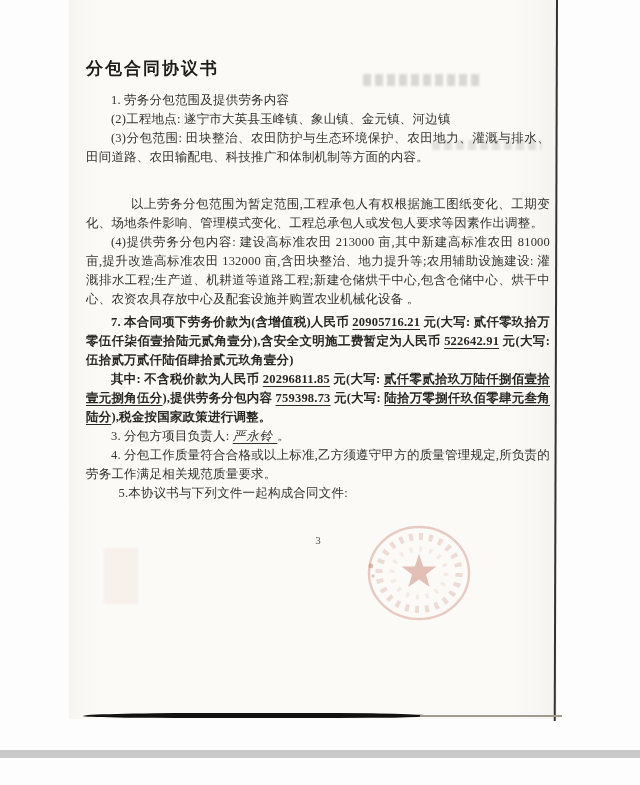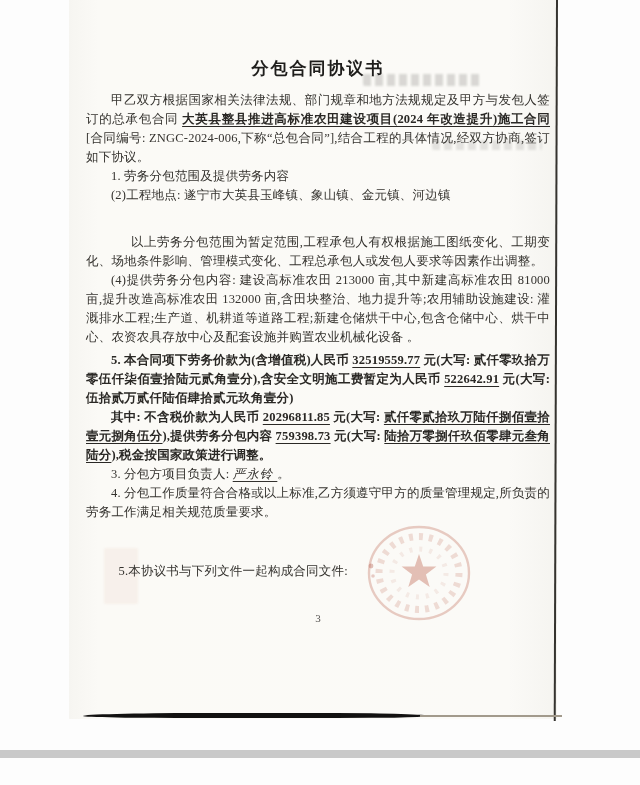--- a/index.html
+++ b/index.html
@@ -57,32 +57,31 @@
     position: absolute;
     left: 86px; top: 0;
     width: 464px;
     color: #34322e;
     font-size: 12.5px;
     line-height: 19px;
     letter-spacing: 0.2px;
   }
   .doc-title {
     margin: 58px 0 11px 0;
-    text-align: center;
     font-family: "Liberation Sans", "DejaVu Sans", sans-serif;
     font-weight: bold;
     font-size: 17px;
     letter-spacing: 2px;
     color: #1e1d1b;
     line-height: 22px;
   }
   .para { margin: 0; text-indent: 2em; text-align: justify; }
   .para.gap-sm { margin-top: 4px; }
   .para.indent-35 { text-indent: 3.6em; margin-top: 28px; }
-  .para.indent-26 { text-indent: 2.6em; margin-top: 40px; }
+  .para.indent-26 { text-indent: 2.6em; }
   .b { font-weight: bold; color: #2a2825; }
   .u { text-decoration: underline; text-underline-offset: 3px; text-decoration-thickness: 1px; }
   .hand { font-style: italic; letter-spacing: 1px; }
   .page-number {
     margin-top: 28px;
     text-align: center;
     font-size: 11px;
     color: #555250;
     text-indent: 0;
   }
@@ -116,26 +115,26 @@
 
   <div class="paper"></div>
 
   <div class="ghost ghost-1"></div>
   <div class="ghost ghost-2"></div>
   <div class="ghost ghost-3"></div>
 
   <div class="content">
     <div class="doc-title">分包合同协议书</div>
     <div>
-        <p class="para"><span>甲乙双方根据国家相关法律法规、部门规章和地方法规规定及甲方与发包人签订的总承包合同 </span><span class="b u">大英县整县推进高标准农田建设项目(2024 年改造提升)施工合同</span><span> [合同编号: ZNGC-2024-006,下称“总包合同”],结合工程的具体情况,经双方协商,签订如下协议。</span></p>
         <p class="para"><span>1. 劳务分包范围及提供劳务内容</span></p>
         <p class="para"><span>(2)工程地点: 遂宁市大英县玉峰镇、象山镇、金元镇、河边镇</span></p>
+        <p class="para"><span>(3)分包范围: 田块整治、农田防护与生态环境保护、农田地力、灌溉与排水、田间道路、农田输配电、科技推广和体制机制等方面的内容。</span></p>
         <p class="para indent-35"><span>以上劳务分包范围为暂定范围,工程承包人有权根据施工图纸变化、工期变化、场地条件影响、管理模式变化、工程总承包人或发包人要求等因素作出调整。</span></p>
         <p class="para"><span>(4)提供劳务分包内容: 建设高标准农田 213000 亩,其中新建高标准农田 81000 亩,提升改造高标准农田 132000 亩,含田块整治、地力提升等;农用辅助设施建设: 灌溉排水工程;生产道、机耕道等道路工程;新建仓储烘干中心,包含仓储中心、烘干中心、农资农具存放中心及配套设施并购置农业机械化设备 。</span></p>
-        <p class="para gap-sm"><span class="b">5. 本合同项下劳务价款为(含增值税)人民币 </span><span class="b u">32519559.77</span><span class="b"> 元(大写: 贰仟零玖拾万零伍仟柒佰壹拾陆元贰角壹分),含安全文明施工费暂定为人民币 </span><span class="b u">522642.91</span><span class="b"> 元(大写: 伍拾贰万贰仟陆佰肆拾贰元玖角壹分)</span></p>
+        <p class="para gap-sm"><span class="b">7. 本合同项下劳务价款为(含增值税)人民币 </span><span class="b u">20905716.21</span><span class="b"> 元(大写: 贰仟零玖拾万零伍仟柒佰壹拾陆元贰角壹分),含安全文明施工费暂定为人民币 </span><span class="b u">522642.91</span><span class="b"> 元(大写: 伍拾贰万贰仟陆佰肆拾贰元玖角壹分)</span></p>
         <p class="para"><span class="b">其中: 不含税价款为人民币 </span><span class="b u">20296811.85</span><span class="b"> 元(大写: </span><span class="b u">贰仟零贰拾玖万陆仟捌佰壹拾壹元捌角伍分</span><span class="b">),提供劳务分包内容 </span><span class="b u">759398.73</span><span class="b"> 元(大写: </span><span class="b u">陆拾万零捌仟玖佰零肆元叁角陆分</span><span class="b">),税金按国家政策进行调整。</span></p>
         <p class="para"><span>3. 分包方项目负责人: </span><span class="u hand"> 严永铃 </span><span>。</span></p>
         <p class="para"><span>4. 分包工作质量符合合格或以上标准,乙方须遵守甲方的质量管理规定,所负责的劳务工作满足相关规范质量要求。</span></p>
         <p class="para indent-26"><span>5.本协议书与下列文件一起构成合同文件:</span></p>
       </div>
     <div class="page-number">3</div>
   </div>
 
   <svg class="seal" viewBox="0 0 114 106" xmlns="http://www.w3.org/2000/svg">
     <ellipse cx="57" cy="53" rx="50" ry="46" fill="none" stroke="rgba(192,110,90,0.40)" stroke-width="2.4"></ellipse>

